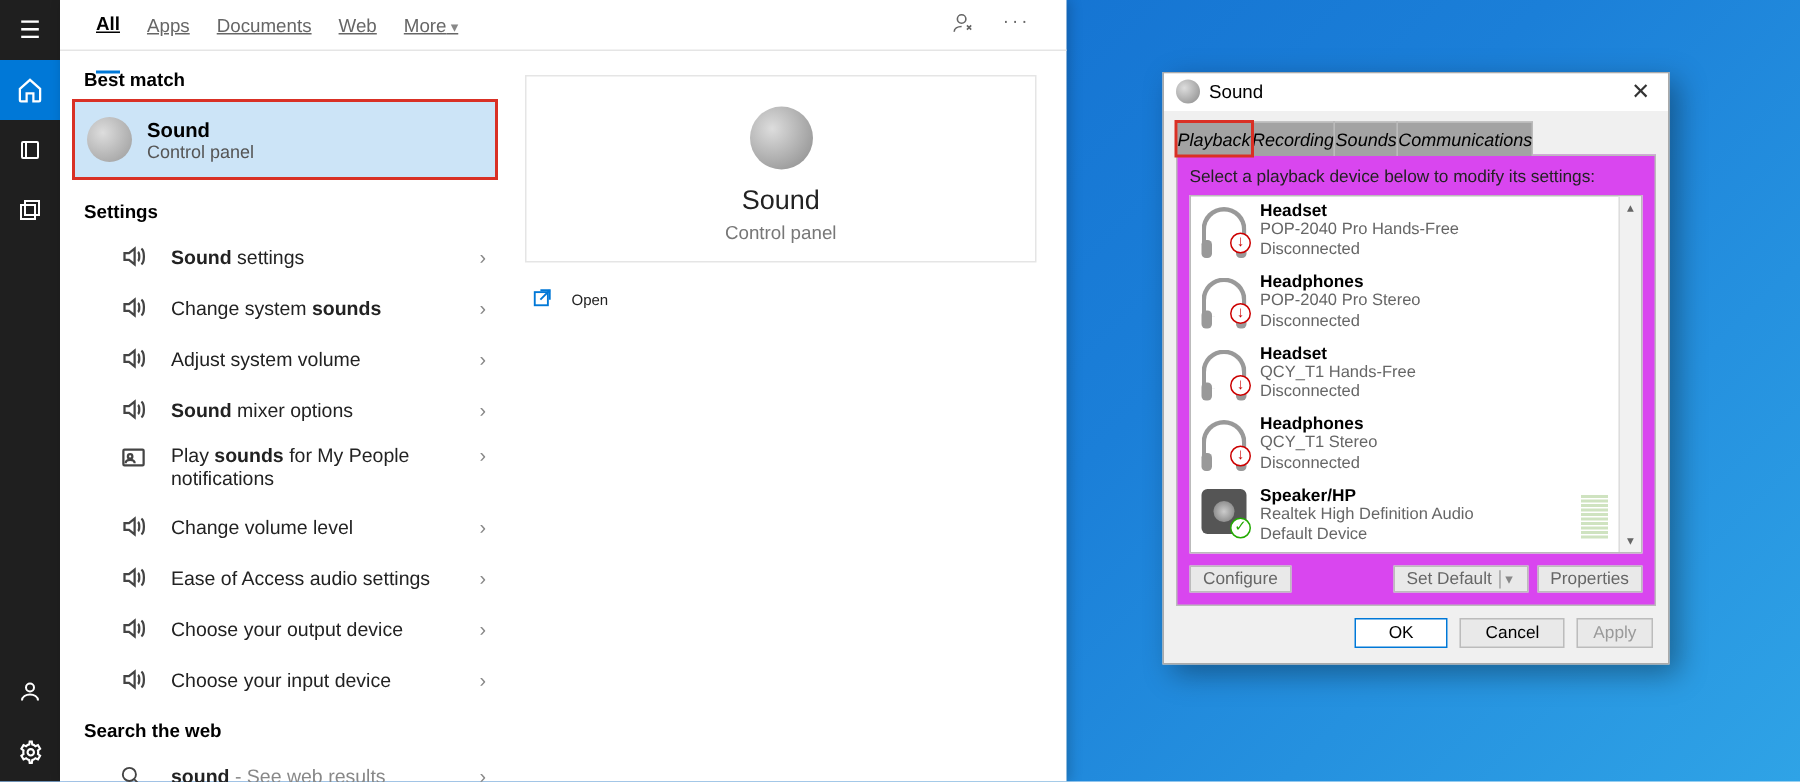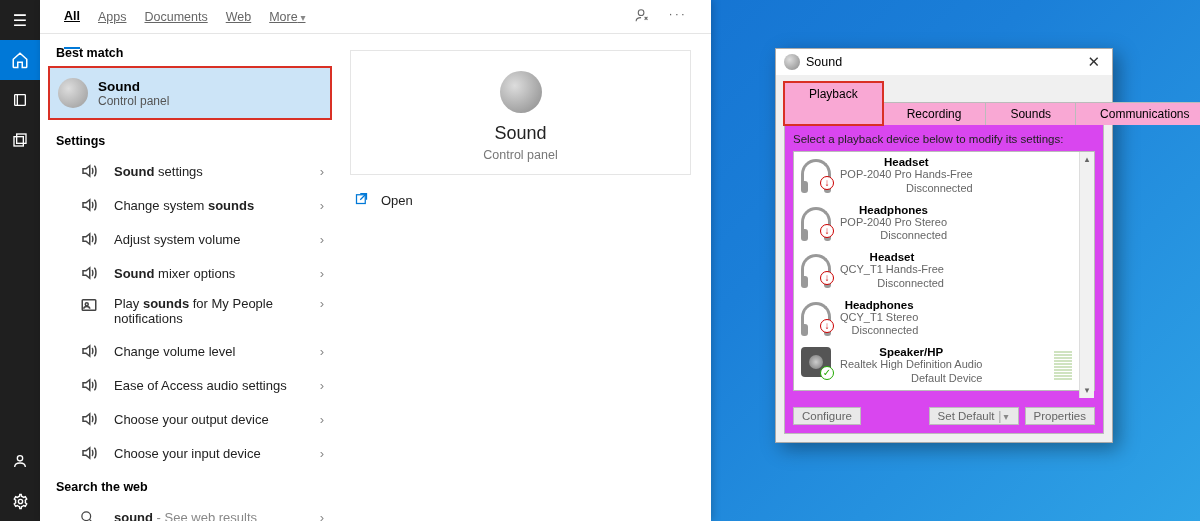--- a/index.html
+++ b/index.html
@@ -30,48 +30,48 @@
   .best-match-inner { display: flex; align-items: center; }
   .settings-row { min-height: 34px; padding-left: 40px; }
   .settings-row.tall { min-height: 44px; align-items: flex-start; }
   .section-label.sub { padding-top: 10px; }
   
   .right-col { flex: 1; padding: 16px 20px 0 10px; }
   .preview-card { border: 1px solid #e5e5e5; background: #fafafa0a; padding: 20px 10px 12px; text-align: center; }
   .preview-icon { width: 42px; height: 42px; border-radius: 50%; background: radial-gradient(circle at 35% 35%, #ddd, #888); margin: 0 auto 10px; }
   .preview-title { font-size: 18px; font-weight: 400; color: #222; }
   .preview-sub { font-size: 12.5px; color: #777; margin-top: 4px; }
-  .action-row { display: flex; align-items: center; gap: 12px; padding: 16px 4px; font-size: 13px; color: #222; cursor: pointer; }
+  .action-row { display: flex; align-items: center; gap: 12px; padding: 16px 4px; font-size: 10px; color: #222; cursor: pointer; }
   .action-row .ai { color: #0078d7; font-size: 14px; }
   
   .sound-dlg { position: absolute; left: 775px; top: 48px; width: 338px; height: 395px; background: #f0f0f0; border: 1px solid #aaa; box-shadow: 6px 6px 18px rgba(0,0,0,.35); display: flex; flex-direction: column; }
   .dlg-title { height: 26px; background: #fff; display: flex; align-items: center; padding: 0 8px; font-size: 12.5px; }
   .dlg-title .ti { width: 16px; height: 16px; border-radius: 50%; background: radial-gradient(circle at 35% 35%, #ddd, #888); margin-right: 6px; }
   .dlg-title .close { margin-left: auto; font-size: 15px; color: #333; cursor: pointer; padding: 0 4px;}
   .dlg-tabs { display: flex; padding: 6px 8px 0; gap: 0; font-size: 12px; }
-  .dlg-tab { padding: 4px 24px; background: #f9a8d4; border: 1px solid #bbb; border-bottom: none; position: relative; top: 1px; cursor: pointer; }
-  .dlg-tab + .dlg-tab { margin-left: -1px; margin-top: 20px; }
+  .dlg-tab { padding: 4px 0; background: #a3a3a3; border: 1px solid #bbb; border-bottom: none; position: relative; top: 1px; cursor: pointer; font-style: italic; }
+  .dlg-tab + .dlg-tab { margin-left: -1px; }
   .dlg-tab.active { z-index: 2; }
   .dlg-tab.highlight { outline: 2px solid #d93025; outline-offset: -1px; }
   .dlg-content { flex: 1; margin: 0 8px 8px; background: #d946ef; border: 1px solid #bbb; padding: 8px; font-size: 11.5px; display: flex; flex-direction: column; }
   .dlg-instr { margin-bottom: 6px; color: #222; }
   .device-list { flex: 1; border: 1px solid #bbb; background: #fff; overflow-y: auto; }
   .dev { display: flex; align-items: flex-start; padding: 4px 6px; gap: 8px; cursor: pointer;}
   .dev .dicon { width: 32px; height: 32px; position: relative; flex-shrink: 0; }
   .dev .dicon .hp { width: 30px; height: 26px; border: 3px solid #999; border-bottom: none; border-radius: 16px 16px 0 0; position: absolute; left: 1px; top: 3px;}
   .dev .dicon .hp::before, .dev .dicon .hp::after { content:""; position:absolute; width:7px; height:12px; background:#999; bottom:-8px; border-radius:3px;}
   .dev .dicon .hp::before { left:-3px; } .dev .dicon .hp::after { right:-3px; }
   .dev .dicon .badge { position: absolute; right: -2px; bottom: -2px; width: 14px; height: 14px; border-radius: 50%; background: #fff; border: 1.5px solid #c00; display:flex; align-items:center; justify-content:center; }
   .dev .dicon .badge .arr { color:#c00; font-size:10px; line-height:1; }
   .dev .dicon .badge.ok { border-color:#2a0; }
   .dev .dicon .badge.ok .arr { color:#2a0; }
   .dev .dicon .spk { width:30px; height:30px; background:#555; border-radius:4px; position:absolute; left:1px; top:1px;}
   .dev .dicon .spk::after { content:""; position:absolute; left:8px; top:8px; width:14px; height:14px; border-radius:50%; background:radial-gradient(circle,#ccc,#777);}
-  .dev .dtext .dname { font-weight: 600; color: #000; font-size: 11.5px; text-align: center;}
-  .dev .dtext .dsub { color: #666; font-size: 11px; line-height: 1.25; text-align: right;}
+  .dev .dtext .dname { font-weight: 600; color: #000; font-size: 11.5px;}
+  .dev .dtext .dsub { color: #666; font-size: 11px; line-height: 1.25;}
   .dev .meter { margin-left:auto; width:18px; display:flex; flex-direction:column-reverse; gap:1px; align-self:center;}
   .dev .meter i { height:2px; background:#cfe3c0; display:block;}
   .dlg-btns-row { display: flex; gap: 6px; margin-top: 8px; }
   .dlg-btns-row .sp { flex:1; }
   .winbtn { font-size: 11.5px; padding: 3px 10px; background: #e9e9e9; border: 1px solid #bcbcbc; color: #666; cursor: pointer; }
   .winbtn.small { padding: 2px 8px; }
   .winbtn.split { padding-right: 9px; }
   .winbtn.split::after { content: " │▾"; color:#888; font-size:10px;}
   .dlg-footer { display:flex; justify-content:flex-end; gap:8px; padding: 0 10px 10px; }
   .winbtn.primary { border: 1.5px solid #0078d7; color:#000; padding: 3px 22px; background:#fff;}
@@ -380,13 +380,18 @@
           <div class="down">▾</div>
         </div>
     </div>
     <div class="dlg-btns-row">
       <button class="winbtn small">Configure</button>
       <div class="sp"></div>
       <button class="winbtn small split">Set Default</button>
       <button class="winbtn small">Properties</button>
     </div>
   </div>
+  <div class="dlg-footer">
+    <button class="winbtn primary">OK</button>
+    <button class="winbtn normal">Cancel</button>
+    <button class="winbtn disabled">Apply</button>
+  </div>
 </div>
 
 </body></html>

